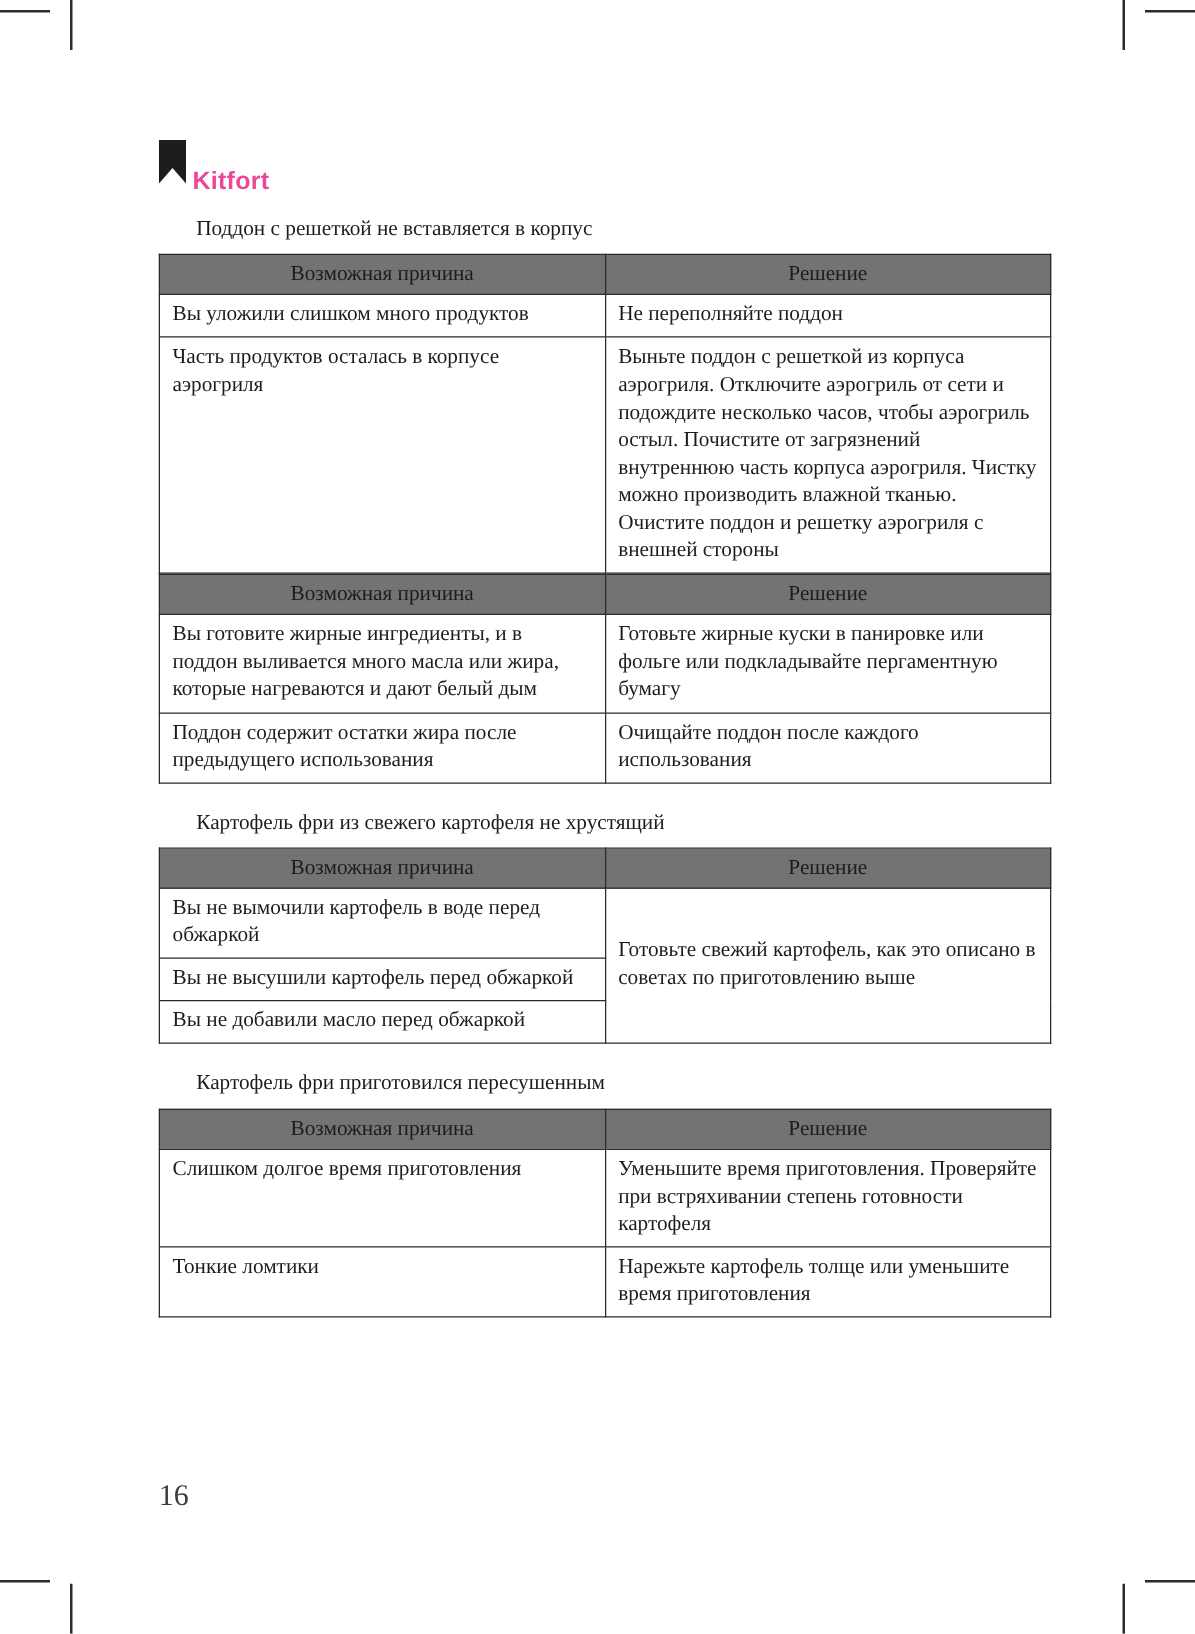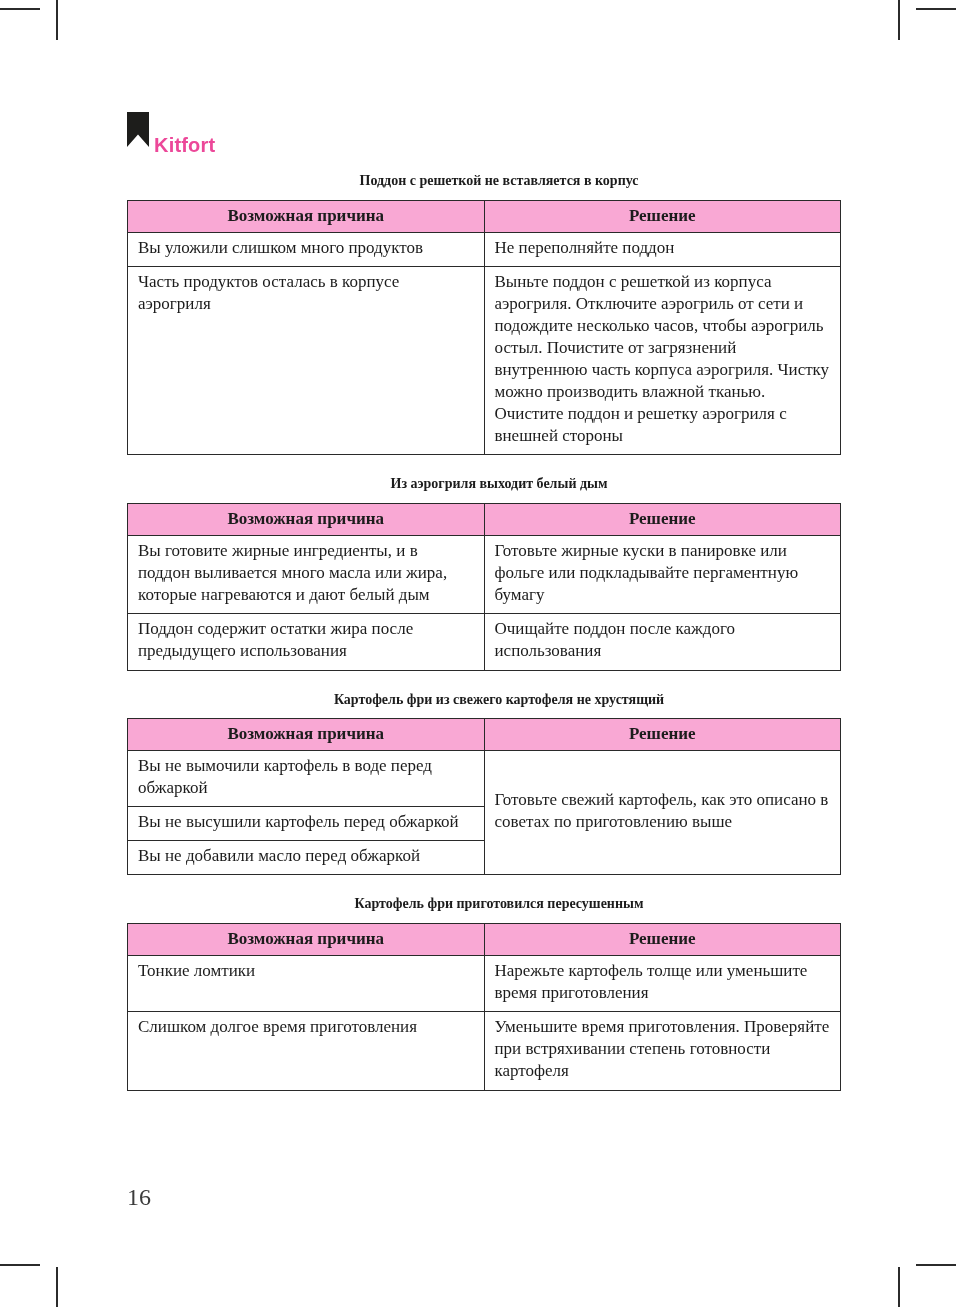--- a/index.html
+++ b/index.html
@@ -30,44 +30,43 @@
   .logo-word {
     position: absolute; left: 27px; top: 24px;
     font-family: "Liberation Sans", "DejaVu Sans", sans-serif;
     font-weight: bold;
     font-size: 20px;
     color: #ec4899;
     letter-spacing: 0.2px;
   }
 
   .section-heading {
-    font-size: 14px;
-    font-weight: bold;
+    font-size: 17px;
+    font-weight: normal;
     padding-left: 30px;
     margin: 20px 0 10px 0;
     line-height: 1.25;
-    text-align: center;
   }
   .section-heading.first { margin-top: 2px; }
 
   table.tbl {
     width: 100%;
     border-collapse: collapse;
     font-size: 17px;
     line-height: 1.3;
   }
   table.tbl th, table.tbl td {
     border: 1.5px solid #2a2a2a;
     padding: 4px 10px 7px 10px;
     vertical-align: top;
     text-align: left;
   }
   table.tbl th {
-    background: #f9a8d4;
-    font-weight: bold;
+    background: #737373;
+    font-weight: normal;
     text-align: center;
     width: 50%;
     padding: 4px 10px 5px 10px;
   }
   table.tbl td.vmid { vertical-align: middle; }
 
   .page-number {
     position: absolute;
     left: 127px; top: 1184px;
     font-size: 24px;
@@ -104,21 +103,20 @@
       <td>Вы уложили слишком много продуктов</td>
       <td>Не переполняйте поддон</td>
     </tr>
     <tr>
       <td>Часть продуктов осталась в корпусе аэрогриля</td>
       <td>Выньте поддон с решеткой из корпуса аэрогриля. Отключите аэрогриль от сети и подождите несколько часов, чтобы аэрогриль остыл. Почистите от загрязнений внутреннюю часть корпуса аэрогриля. Чистку можно производить влажной тканью. Очистите поддон и решетку аэрогриля с внешней стороны</td>
     </tr>
   </tbody>
     </table>
 
-  <div class="section-heading">Из аэрогриля выходит белый дым</div>
   <table class="tbl">
     <tbody>
         <tr>
       <th>Возможная причина</th>
       <th>Решение</th>
     </tr>
     <tr>
       <td>Вы готовите жирные ингредиенты, и в поддон выливается много масла или жира, которые нагреваются и дают белый дым</td>
       <td>Готовьте жирные куски в панировке или фольге или подкладывайте пергаментную бумагу</td>
     </tr>
@@ -150,25 +148,25 @@
     </table>
 
   <div class="section-heading">Картофель фри приготовился пересушенным</div>
   <table class="tbl">
     <tbody>
         <tr>
       <th>Возможная причина</th>
       <th>Решение</th>
     </tr>
     <tr>
+      <td>Слишком долгое время приготовления</td>
+      <td>Уменьшите время приготовления. Проверяйте при встряхивании степень готовности картофеля</td>
+    </tr>
+    <tr>
       <td>Тонкие ломтики</td>
       <td>Нарежьте картофель толще или уменьшите время приготовления</td>
-    </tr>
-    <tr>
-      <td>Слишком долгое время приготовления</td>
-      <td>Уменьшите время приготовления. Проверяйте при встряхивании степень готовности картофеля</td>
     </tr>
   </tbody>
     </table>
 
 </div>
 
 <div class="page-number">16</div>
 
 </body></html>

